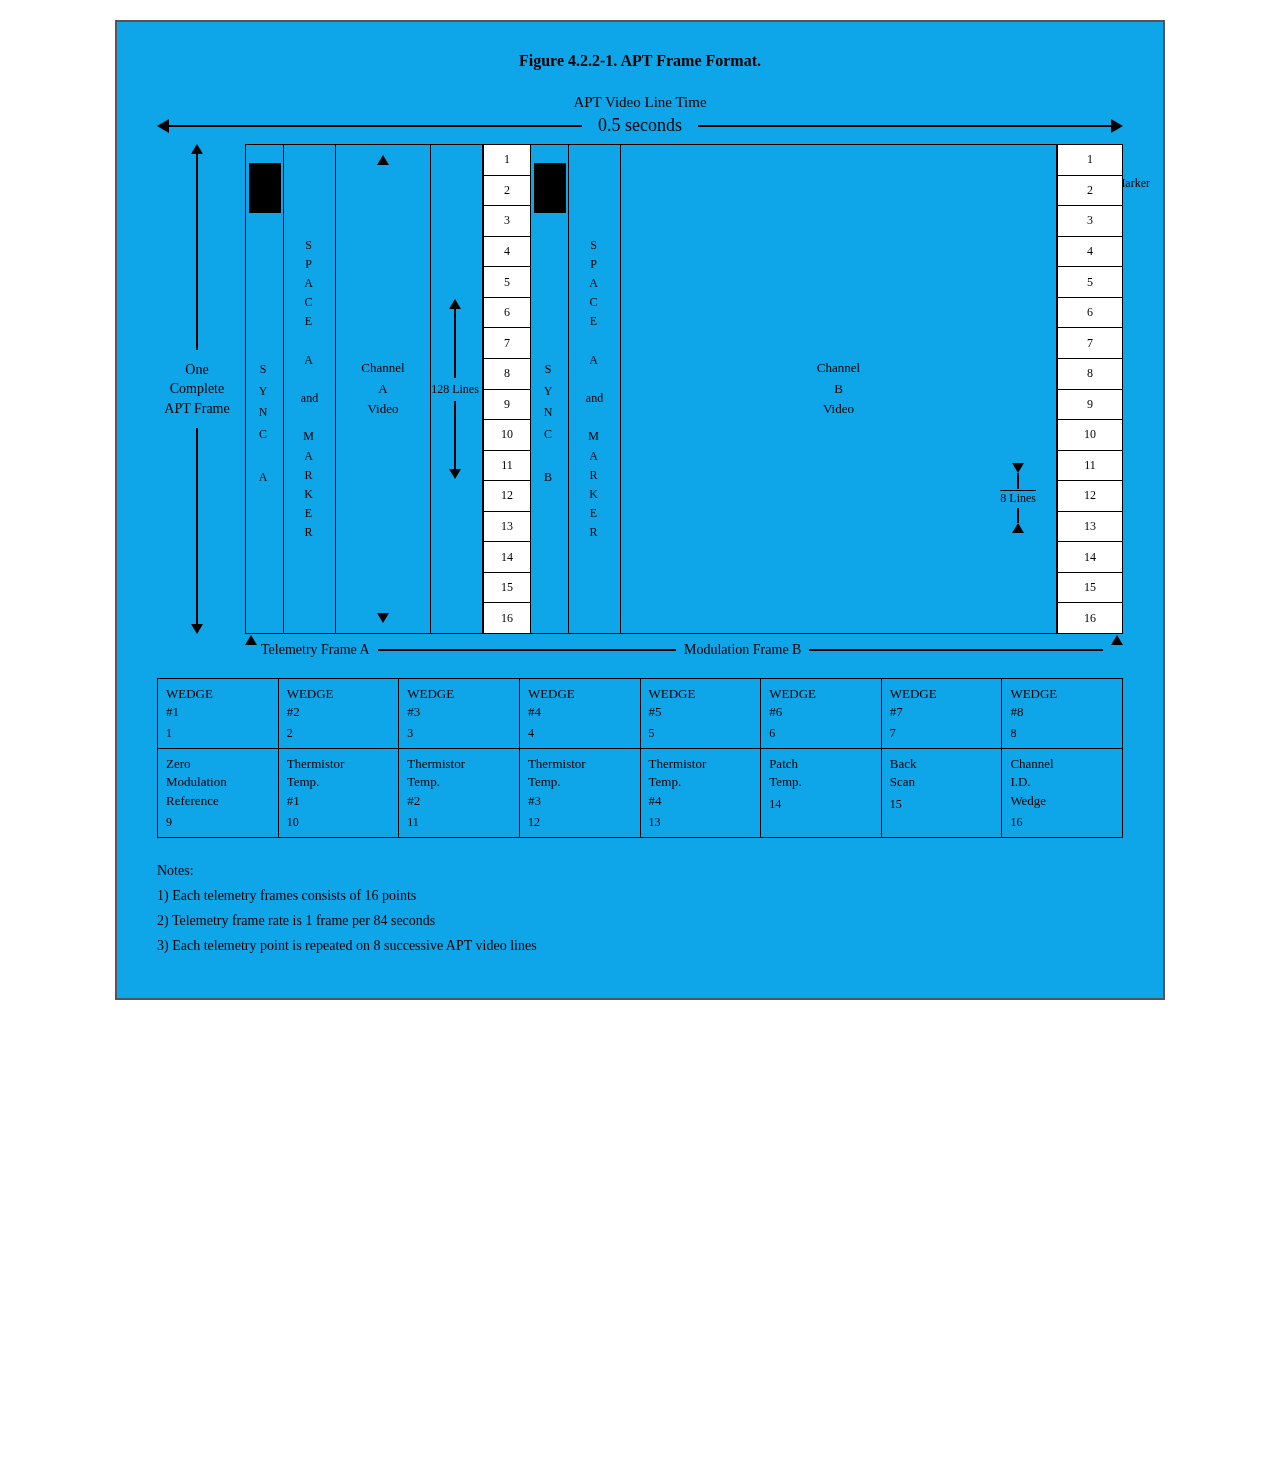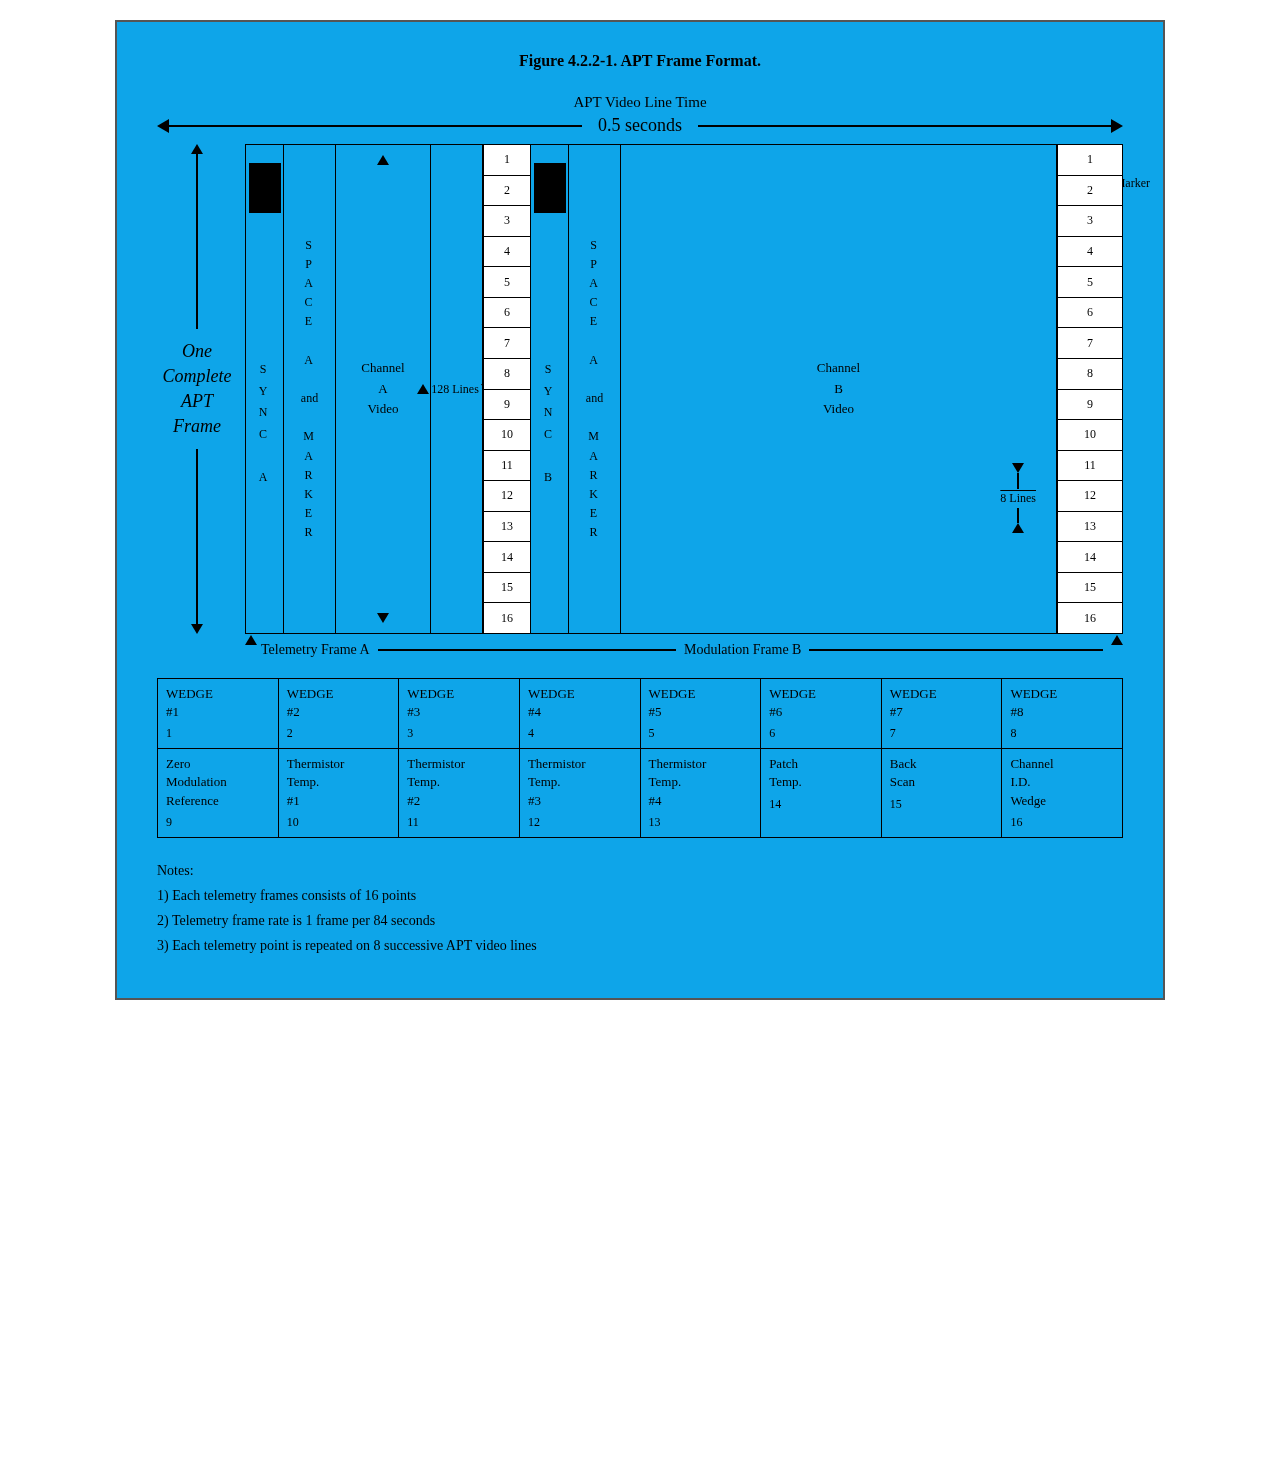--- a/index.html
+++ b/index.html
@@ -130,21 +130,21 @@
       <div class="apt-arrow-head-right"></div>
     </div>
   </div>
 
   <div class="inner-diagram" style="align-items:stretch; min-height:490px;">
 
     <div style="display:flex; flex-direction:column; align-items:center; width:88px; flex-shrink:0; padding-right:8px; justify-content:center;">
       <div style="display:flex; flex-direction:column; align-items:center; height:100%;">
         <div class="v-arr-up"></div>
         <div style="width:2px; background:#000; flex:1;"></div>
-        <div style="padding:10px 0; text-align:center; font-size:18px; line-height:1.4; white-space:nowrap;font-style:italic;">
+        <div style="padding:10px 0; text-align:center; font-size:14px; line-height:1.4; white-space:nowrap;">
           <span style="display:block; max-width:80px; white-space:normal; text-align:center;">One Complete APT Frame</span>
         </div>
         <div style="width:2px; background:#000; flex:1;"></div>
         <div class="v-arr-down"></div>
       </div>
     </div>
 
     <div style="flex:1; border:1.5px solid #000; display:flex; flex-direction:row; position:relative;">
 
       <div style="width:38px; border-right:1.5px solid #000; display:flex; flex-direction:column; align-items:center; justify-content:center; padding:4px 2px; position:relative;">
@@ -166,21 +166,21 @@
         <div style="font-size:13px; text-align:center; line-height:1.6;">Channel<br>A<br>Video</div>
 
         <div style="position:absolute; bottom:10px; display:flex; flex-direction:column; align-items:center;">
           <div class="v-arr-down"></div>
         </div>
       </div>
 
       <div style="display:flex; flex-direction:column; align-items:center; border-right:1.5px solid #000; width:100px; position:relative;">
 
         <div style="display:flex; align-items:center; justify-content:center; padding:8px 0; position:absolute; top:50%; left:0; transform:translateY(-50%); width:48px;">
-          <div style="display:flex; flex-direction:row; align-items:center; height:180px;">
+          <div style="display:flex; flex-direction:column; align-items:center; height:180px;">
             <div class="v-arr-up"></div>
             <div style="width:2px; background:#000; flex:1;"></div>
             <div style="font-size:12px; text-align:center; padding:4px 0; white-space:nowrap;">128
 Lines</div>
             <div style="width:2px; background:#000; flex:1;"></div>
             <div class="v-arr-down"></div>
           </div>
         </div>
 
         <div style="position:absolute; right:0; top:0; bottom:0; width:48px; border-left:1.5px solid #000;">

